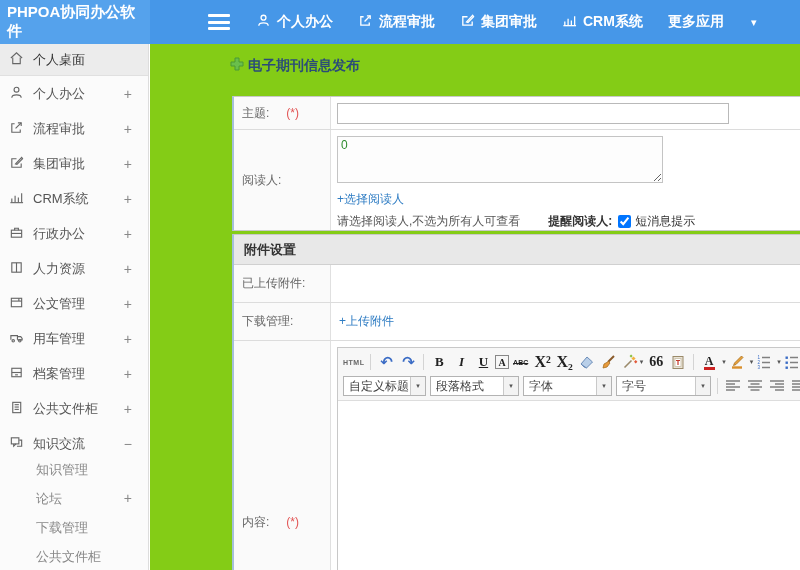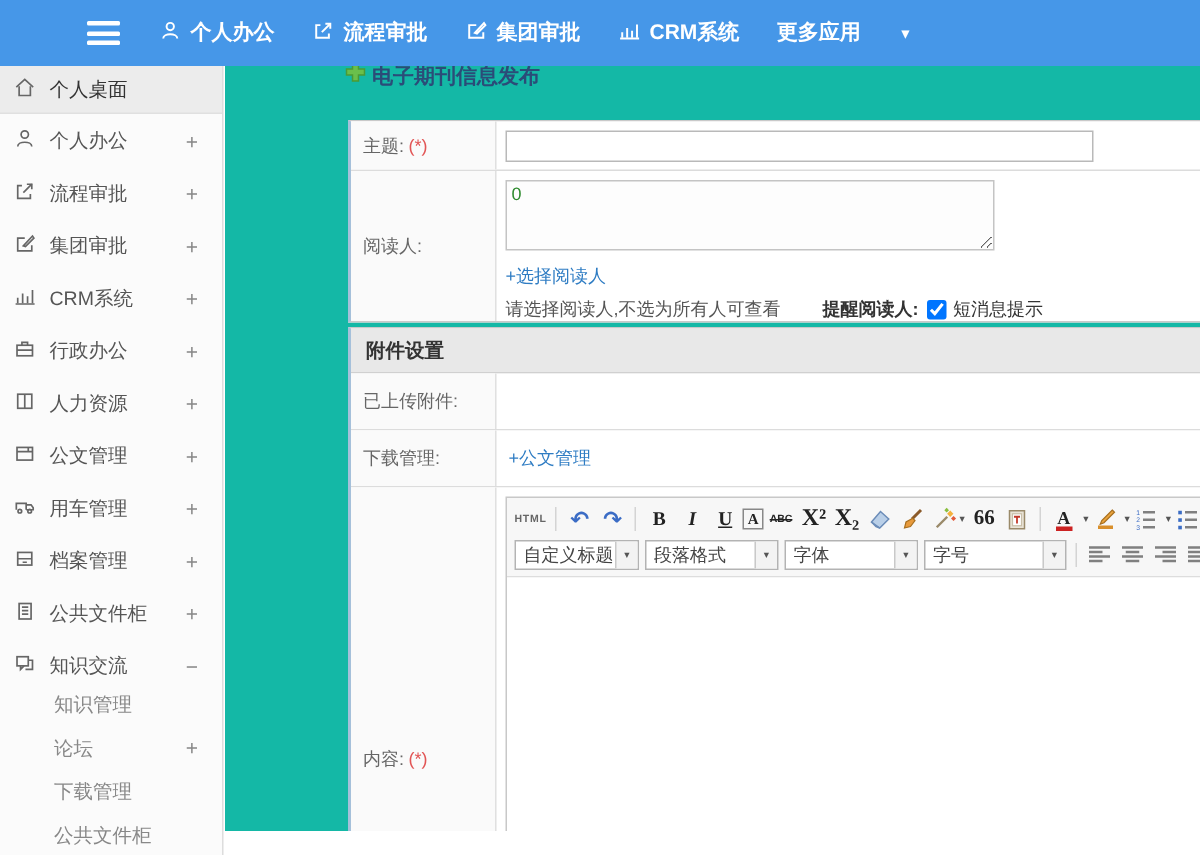--- a/index.html
+++ b/index.html
@@ -18,31 +18,31 @@
   
   .sidebar { position:absolute; left:0; top:44px; width:149px; height:526px; background:#fbfbfb; border-right:1px solid #ddd; }
   .side-item { height:35px; display:flex; align-items:center; padding:0 16px 0 9px; color:#555; font-size:13px; cursor:pointer; }
   .side-item.active { height:32px; background:#ececec; border-bottom:1px solid #e0e0e0; color:#333;align-items:center; }
   .side-item svg { stroke:#666; fill:none; stroke-width:1.2; margin-right:9px; flex:0 0 auto; }
   .side-label { flex:1 1 auto; }
   .side-toggle { color:#888; font-size:14px; font-weight:normal; }
   .side-sub { height:29px; display:flex; align-items:flex-start; padding:0 16px 0 36px; color:#888; font-size:13px; cursor:pointer; }
 
   
-  .main { position:absolute; left:150px; top:28px; width:650px; height:526px; background:#14b8a6; overflow:hidden; }
+  .main { position:absolute; left:150px; top:44px; width:650px; height:526px; background:#84cc16; overflow:hidden; }
   .page-title { display:flex; align-items:center; margin:13px 0 0 80px; }
   .page-title svg { margin-right:4px; }
   .page-title-text { font-size:14px; font-weight:bold; color:#2b4c78; }
 
   .form { position:absolute; left:82px; top:52px; width:760px; }
   .ftable { border:1px solid #c9c9c9; border-left:2px solid #a5c0da; background:#fff; }
   .ftable + .ftable { margin-top:3px; }
   .frow { display:flex; border-bottom:1px solid #dcdcdc; background:#fff; }
   .frow:last-child { border-bottom:none; }
-  .flabel { width:97px; flex:0 0 97px; background:#fafafa; border-right:1px solid #e0e0e0; font-size:12px; color:#666; display:flex; align-items:center; padding-left:8px; gap:3px; }
+  .flabel { width:97px; flex:0 0 97px; background:#fafafa; border-right:1px solid #e0e0e0; font-size:12px; color:#666; display:flex; align-items:center; padding-left:8px; gap:17px; }
   .fvalue { flex:1 1 auto; }
   .req { color:#e25555; }
   .row-subject { height:33px; }
   .row-subject .fvalue { display:flex; align-items:center; padding-left:6px; }
   .subject-input { width:392px; height:21px; border:1px solid #b9b9b9; font-size:12px; padding:0 3px; outline:none; }
   .row-readers { height:100px; }
   .row-readers .fvalue { padding:6px 0 0 6px; }
   .readers-area { width:326px; height:47px; border:1px solid #c4c4c4; background:#fdfdfd; font-size:12px; color:#2e8b2e; padding:1px 3px; resize:both; font-family:"Liberation Sans","DejaVu Sans",sans-serif; outline:none; }
   .link { color:#2e7cc3; font-size:12px; text-decoration:none; cursor:pointer; }
   .readers-link { display:inline-block; margin-top:4px; }
@@ -78,20 +78,21 @@
   .mini-caret { font-size:7px; color:#555; margin-left:2px; }
   .tsel { display:flex; height:20px; border:1px solid #b3b3b3; background:#fff; margin:16px 2px; font-size:12px; color:#444; align-items:center; cursor:pointer; }
   .tsel-text { padding:0 5px; overflow:hidden; }
   .tsel-arrow { width:15px; height:100%; border-left:1px solid #c9c9c9; background:#f3f3f3; display:flex; align-items:center; justify-content:center; font-size:7px; color:#555; }
   .edit-area { height:300px; background:#fff; }
 </style>
 </head>
 <body>
 
 <div class="header">
+  <div class="logo">PHPOA协同办公软件</div>
   <div class="hamburger">
       <span></span>
       <span></span>
       <span></span>
     </div>
   <div class="topnav">
     <div class="topnav-item">
       <span><svg width="15" height="15" viewBox="0 0 16 16">
             <circle cx="8" cy="5" r="2.6"></circle>
             <path d="M3 13.5 C3 9.5 13 9.5 13 13.5"></path>
@@ -298,21 +299,21 @@
         <div class="flabel">
           <span>已上传附件:</span>
         </div>
         <div class="fvalue"></div>
       </div>
       <div class="frow row-38">
         <div class="flabel">
           <span>下载管理:</span>
         </div>
         <div class="fvalue">
-          <a class="link">+公文管理</a>
+          <a class="link">+上传附件</a>
         </div>
       </div>
       <div class="frow row-content">
         <div class="flabel">
           <span>内容:</span>
           <span class="req">(*)</span>
         </div>
         <div class="fvalue">
 
           <div class="editor">

